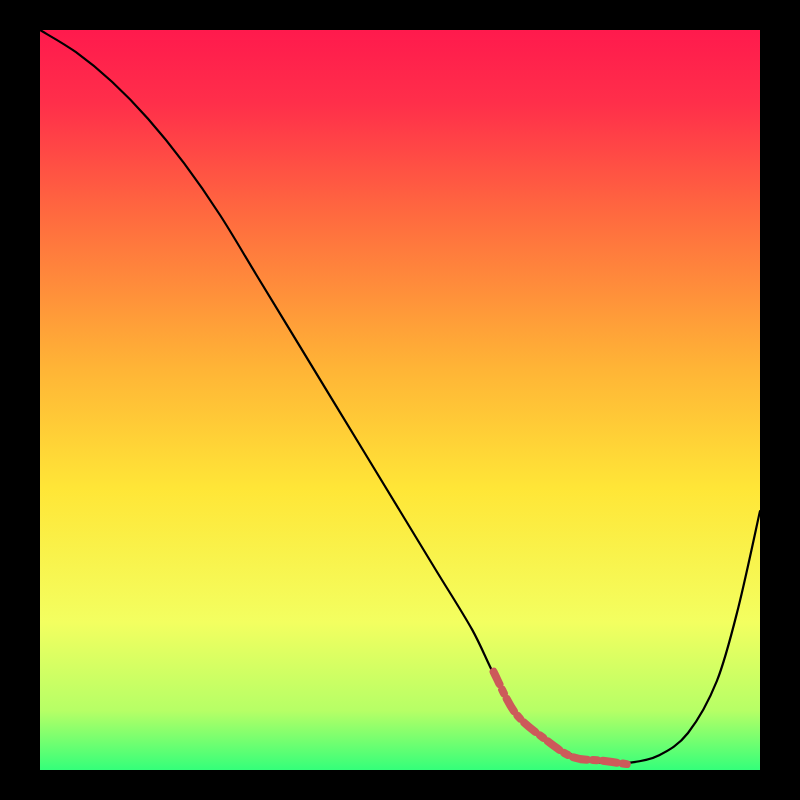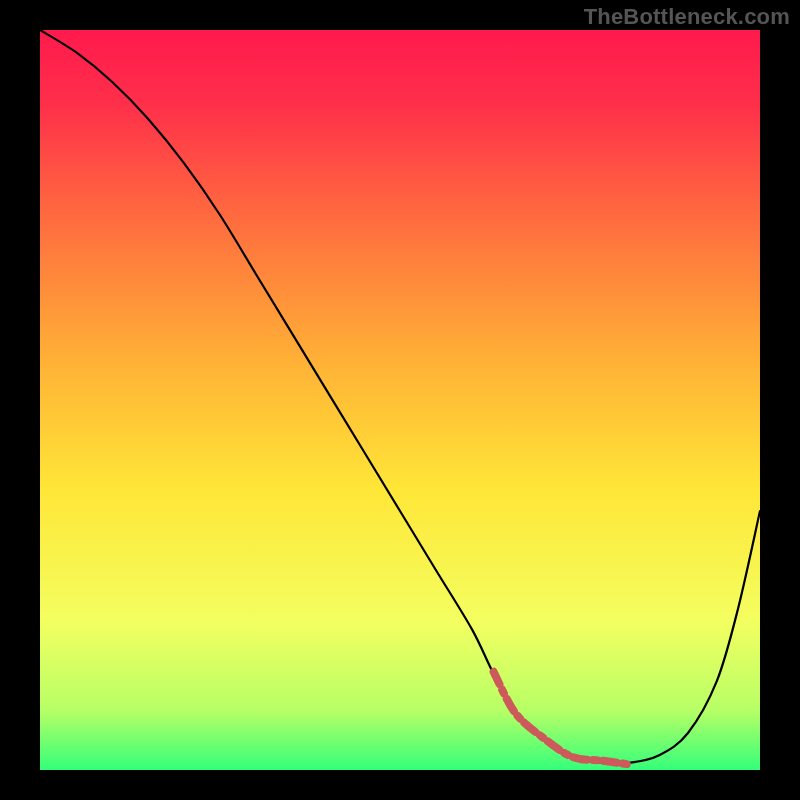--- a/index.html
+++ b/index.html
@@ -39,21 +39,20 @@
     display: block;
     width: 720px;
     height: 740px;
   }
 </style>
 </head>
 <body>
 
 <div class="frame">
 
-  <div class="watermark">TheBottleneck.com</div>
 
   <div class="plot">
     <svg id="chart-svg" viewBox="0 0 720 740" preserveAspectRatio="none">
       <defs>
         <linearGradient id="bg-grad" x1="0" y1="0" x2="0" y2="1">
             <stop offset="0%" stop-color="#ff1a4d"></stop>
             <stop offset="10%" stop-color="#ff2f4a"></stop>
             <stop offset="25%" stop-color="#ff6a3f"></stop>
             <stop offset="45%" stop-color="#ffb236"></stop>
             <stop offset="62%" stop-color="#ffe637"></stop>

